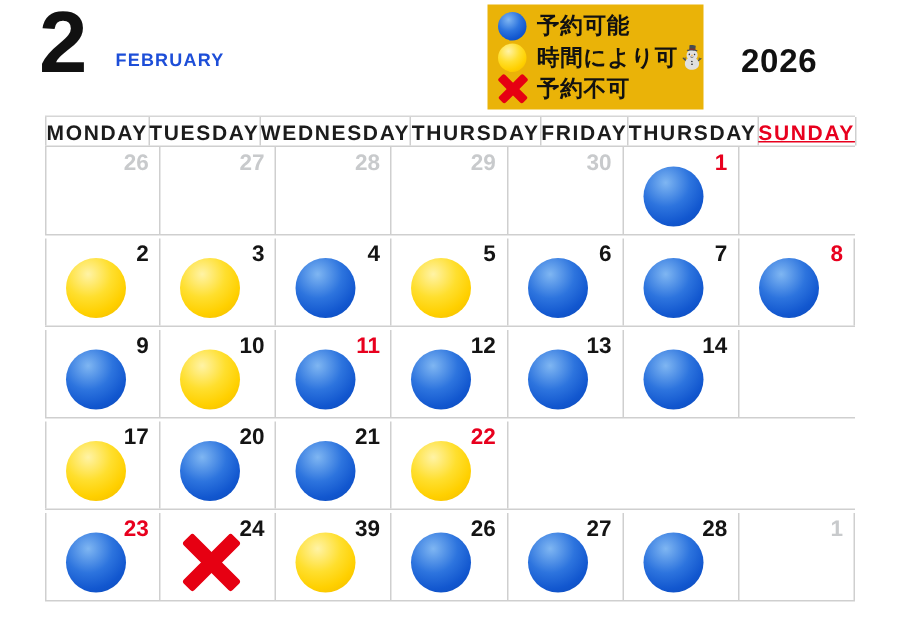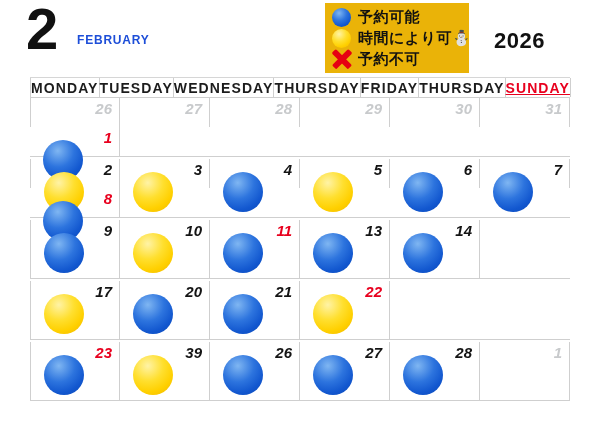--- a/index.html
+++ b/index.html
@@ -59,22 +59,22 @@
   }
   .wd{
     display:flex;align-items:center;justify-content:center;
     font-size:14px;font-weight:700;letter-spacing:1.1px;color:#1c1c1c;
     border-right:1px solid #cfcfcf;
   }
   .wd:first-child{border-left:1px solid #cfcfcf;}
   .wd.red{color:#e8001e;text-decoration:underline;}
 
   .week-row{
-    display:grid;grid-template-columns:repeat(6,1fr);height:58px;
-    border-bottom:1px solid #cfcfcf;margin-bottom:2px;font-style:italic;
+    display:grid;grid-template-columns:repeat(7,1fr);height:58px;
+    border-bottom:1px solid #cfcfcf;margin-bottom:2px;
   }
   .week-row .cell{
     position:relative;border-right:1px solid #cfcfcf;
   }
   .week-row .cell:first-child{border-left:1px solid #cfcfcf;}
 
   .daynum{
     position:absolute;top:2px;right:7px;
     font-size:15px;font-weight:800;color:#141414;letter-spacing:0;
   }
@@ -135,23 +135,20 @@
           <div class="cell">
             <span class="daynum muted">28</span>
           </div>
           <div class="cell">
             <span class="daynum muted">29</span>
           </div>
           <div class="cell">
             <span class="daynum muted">30</span>
           </div>
           <div class="cell">
-            <span class="daynum muted">31</span>
-          </div>
-          <div class="cell">
             <span class="daynum red">1</span>
             <div class="dot blue"></div>
           </div>
         </div>
         <div class="week-row">
           <div class="cell">
             <span class="daynum normal">2</span>
             <div class="dot yellow"></div>
           </div>
           <div class="cell">
@@ -186,20 +183,24 @@
           </div>
           <div class="cell">
             <span class="daynum normal">10</span>
             <div class="dot yellow"></div>
           </div>
           <div class="cell">
             <span class="daynum red">11</span>
             <div class="dot blue"></div>
           </div>
           <div class="cell">
+            <span class="daynum normal">12</span>
+            <div class="dot blue"></div>
+          </div>
+          <div class="cell">
             <span class="daynum normal">13</span>
             <div class="dot blue"></div>
           </div>
           <div class="cell">
             <span class="daynum normal">14</span>
             <div class="dot blue"></div>
           </div>
         </div>
         <div class="week-row">
           <div class="cell">
@@ -218,20 +219,24 @@
             <span class="daynum red">22</span>
             <div class="dot yellow"></div>
           </div>
         </div>
         <div class="week-row">
           <div class="cell">
             <span class="daynum red">23</span>
             <div class="dot blue"></div>
           </div>
           <div class="cell">
+            <span class="daynum normal">24</span>
+            <div class="xmark"></div>
+          </div>
+          <div class="cell">
             <span class="daynum normal">39</span>
             <div class="dot yellow"></div>
           </div>
           <div class="cell">
             <span class="daynum normal">26</span>
             <div class="dot blue"></div>
           </div>
           <div class="cell">
             <span class="daynum normal">27</span>
             <div class="dot blue"></div>

